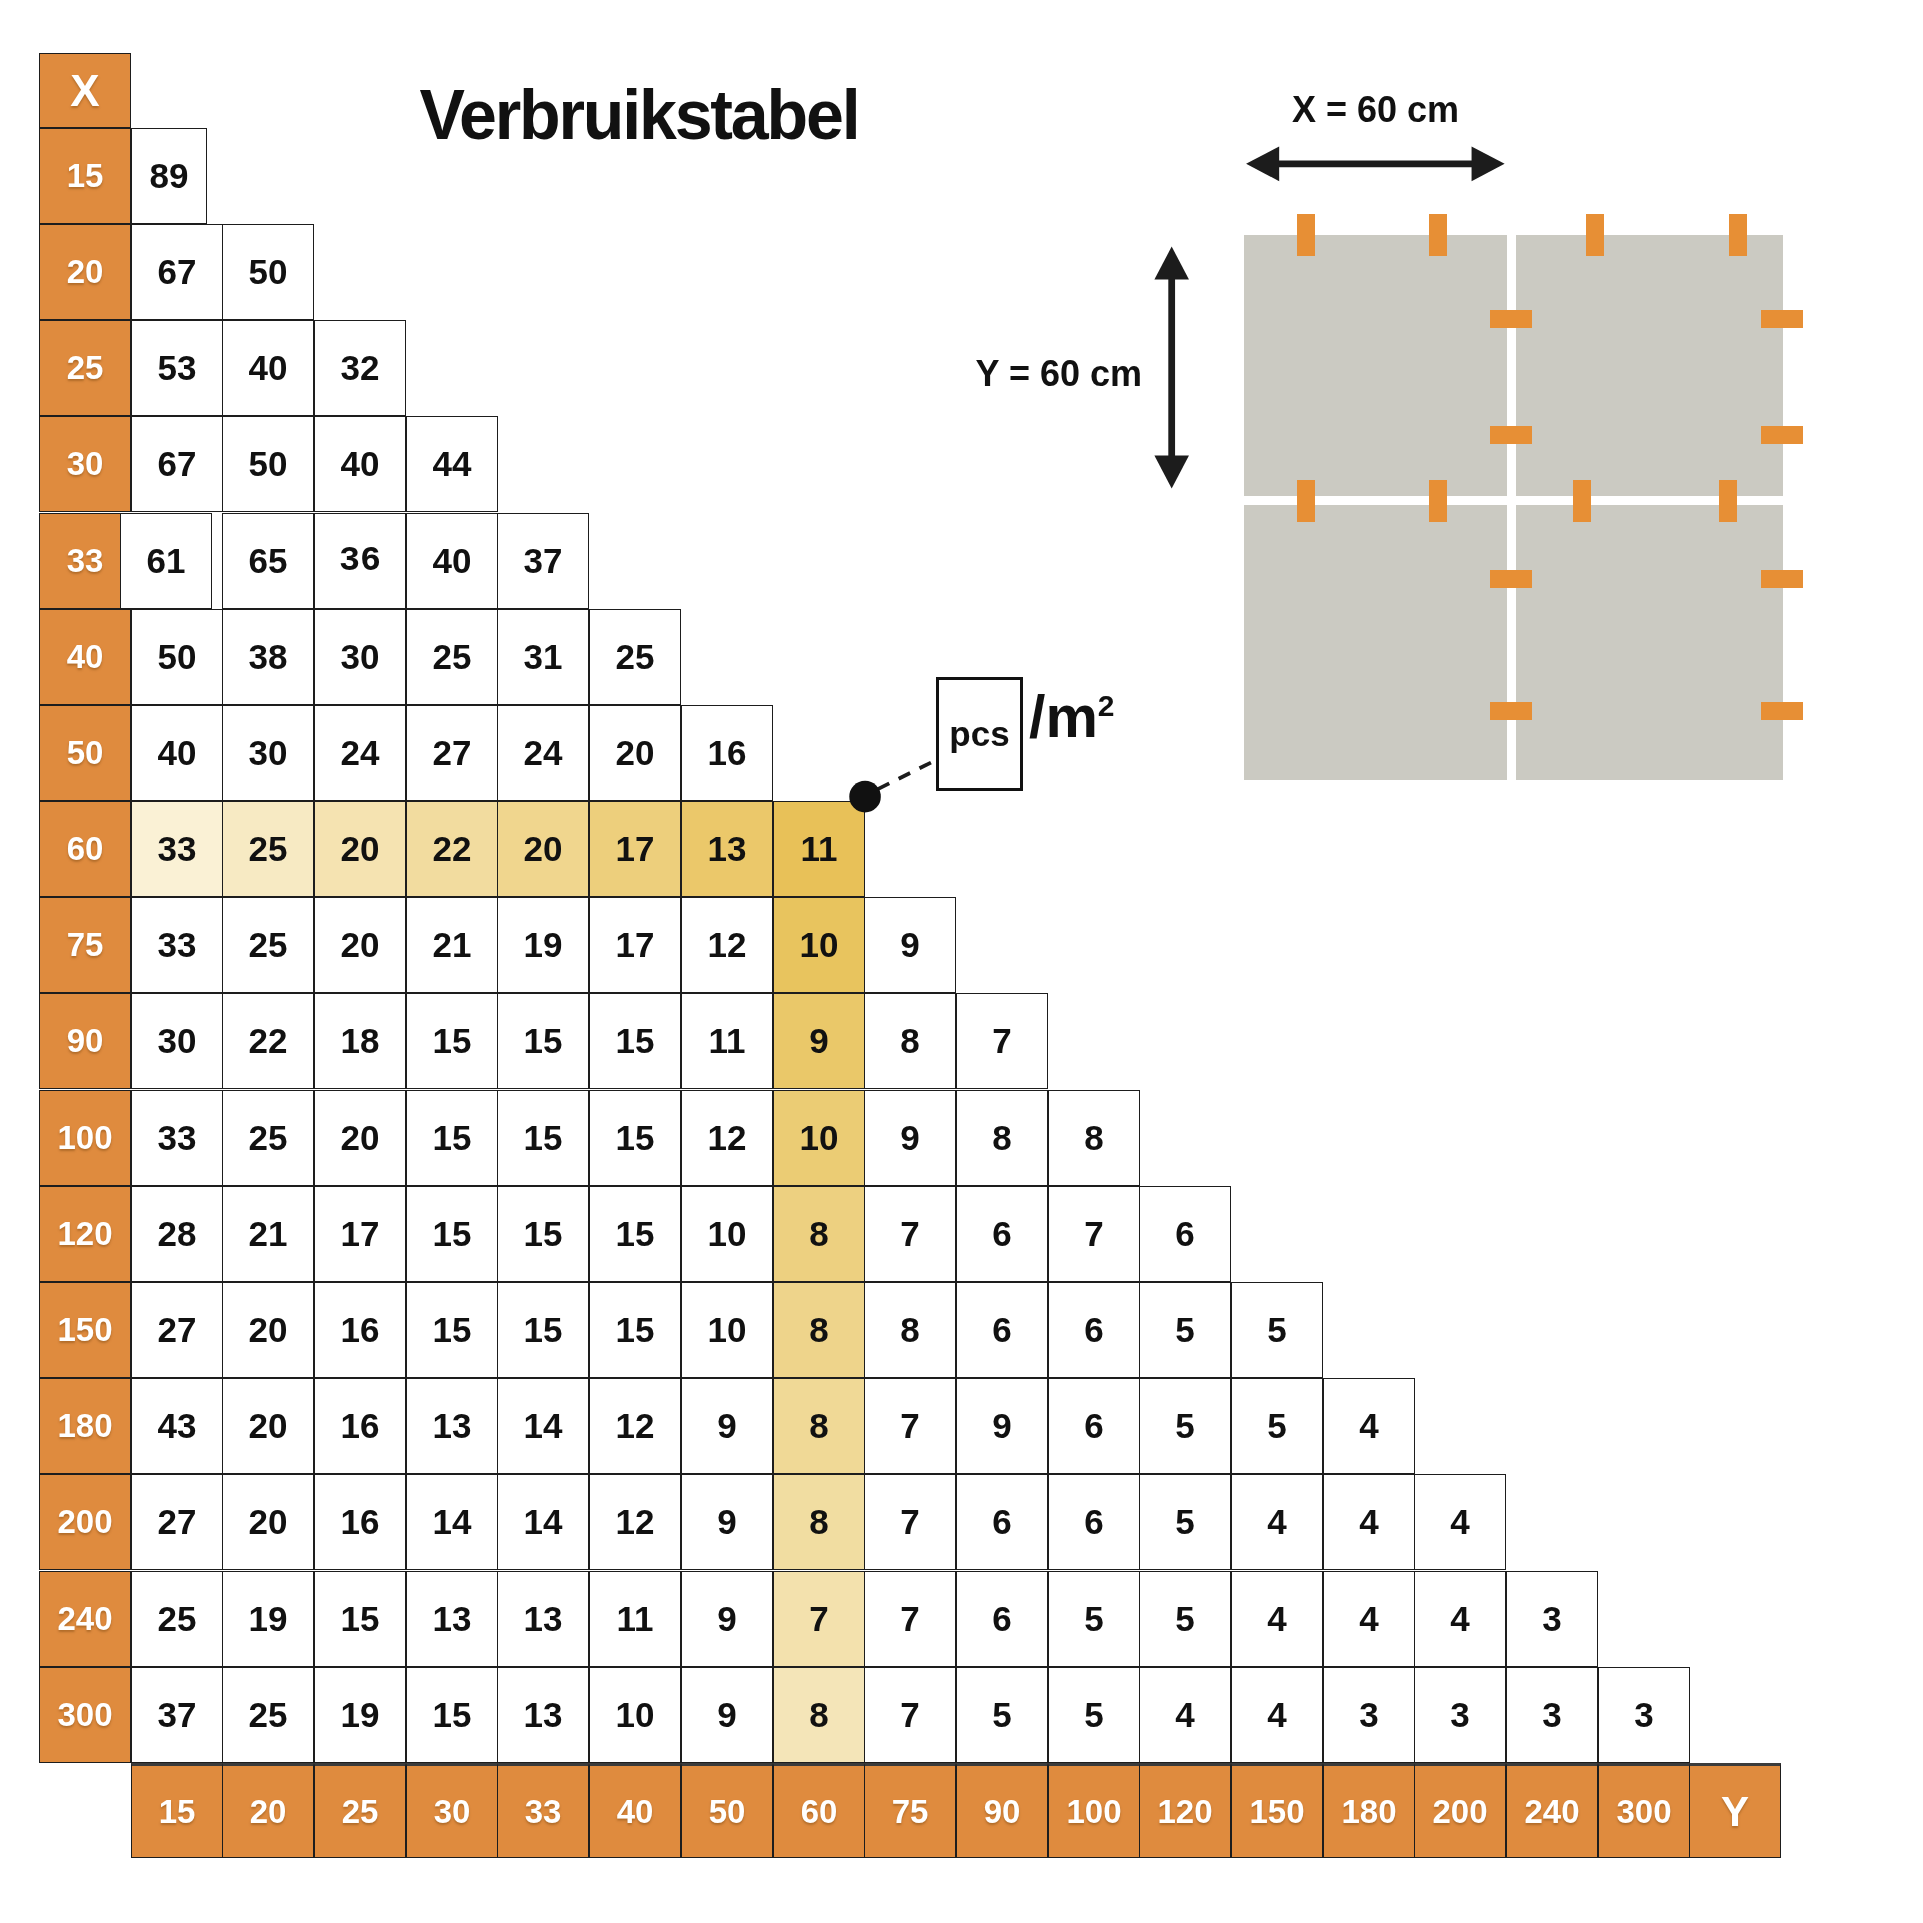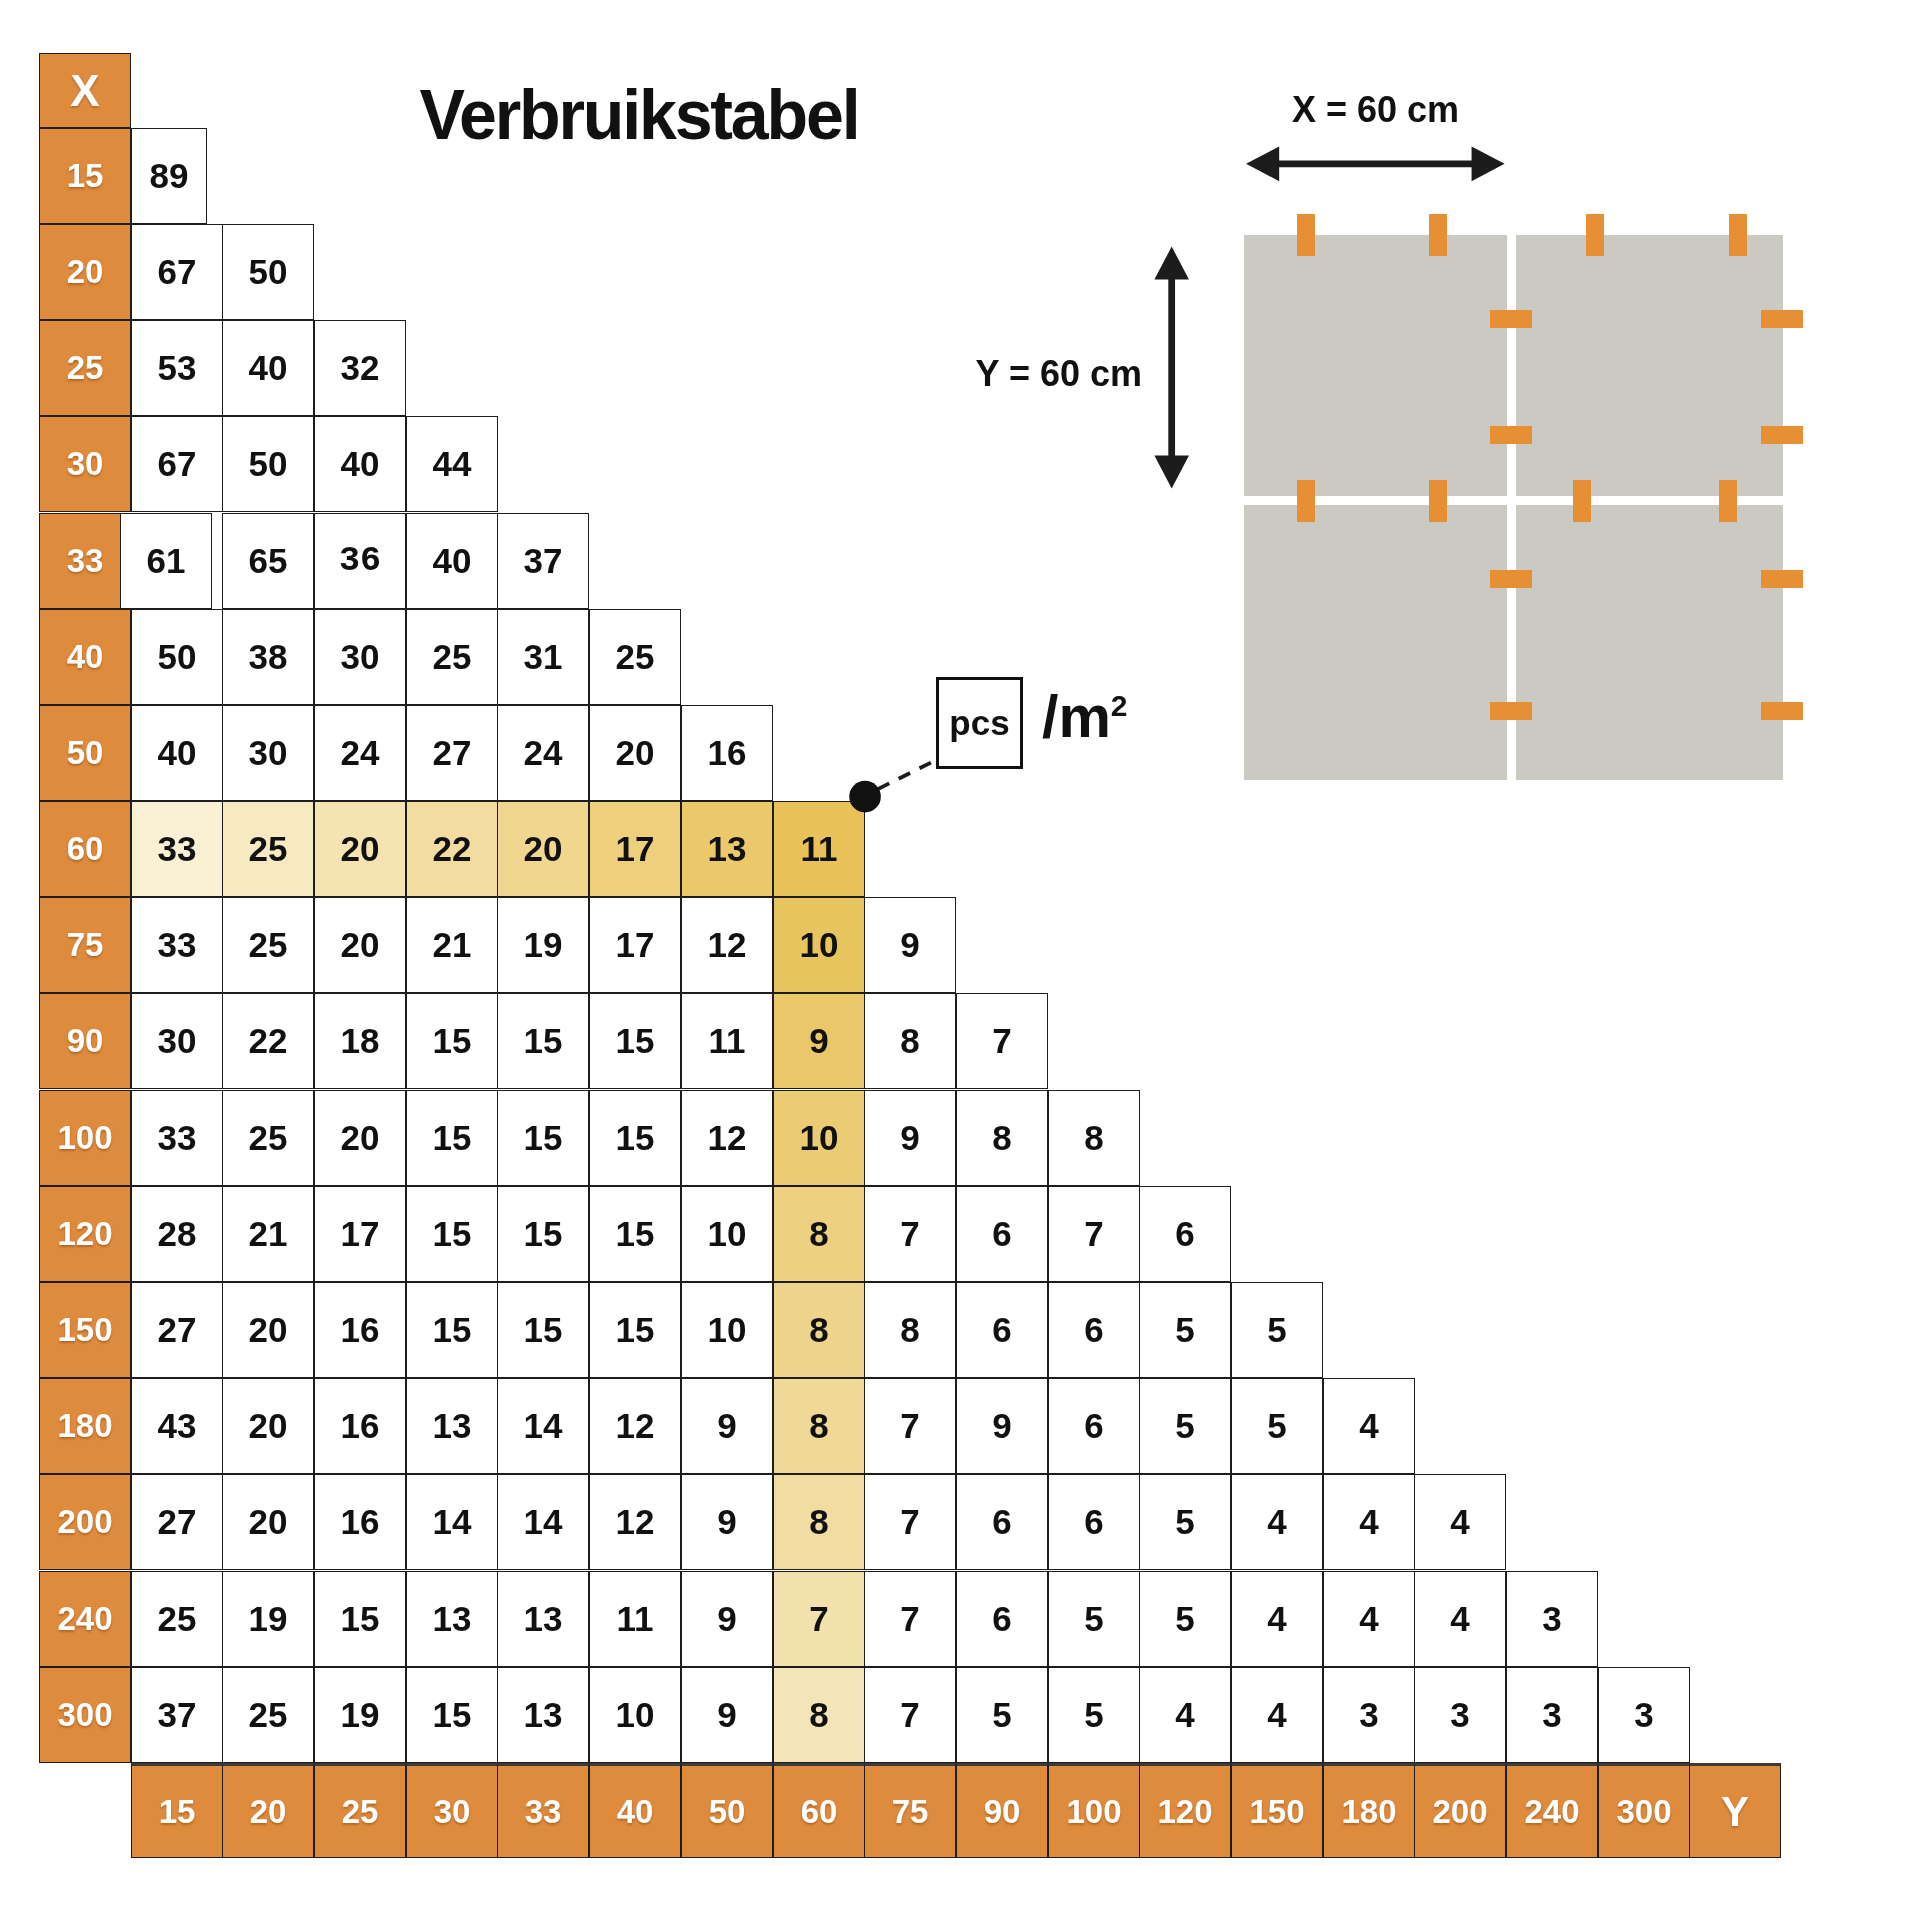--- a/index.html
+++ b/index.html
@@ -18,23 +18,23 @@
         text-align:center;font-size:71px;font-weight:700;letter-spacing:-2.3px;
         transform:scaleX(.96);white-space:nowrap;}
   .dim-label{position:absolute;font-size:36px;font-weight:700;}
   #x-dim-label{left:1244px;top:89px;width:263px;text-align:center;}
   #y-dim-label{left:954px;top:353px;width:188px;text-align:right;}
   #tile-area{position:absolute;left:0;top:0;}
   .tile{position:absolute;background:#CBCAC2;}
   .clip{position:absolute;background:#E78F35;}
   #unit-callout{position:absolute;left:936px;top:677px;display:flex;align-items:flex-start;}
   #pcs-box{box-sizing:border-box;border:3.8px solid #111;background:#fff;
-        width:87px;height:92px;display:flex;align-items:center;justify-content:center;
+        width:87px;height:114px;display:flex;align-items:center;justify-content:center;
         font-size:35px;font-weight:700;}
-  #per-m2{font-size:59px;font-weight:700;margin-left:19px;line-height:1;padding-top:10.5px;
+  #per-m2{font-size:59px;font-weight:700;margin-left:6px;line-height:1;padding-top:10.5px;
         white-space:nowrap;}
   #per-m2 sup{font-size:30px;vertical-align:super;line-height:0;}
   #description{position:absolute;left:1155px;top:881px;width:774px;
         font-size:35px;font-weight:700;line-height:1.33;}
   #overlay{position:absolute;left:0;top:0;pointer-events:none;}
 </style>
 </head>
 <body>
 
 <div id="stage">

